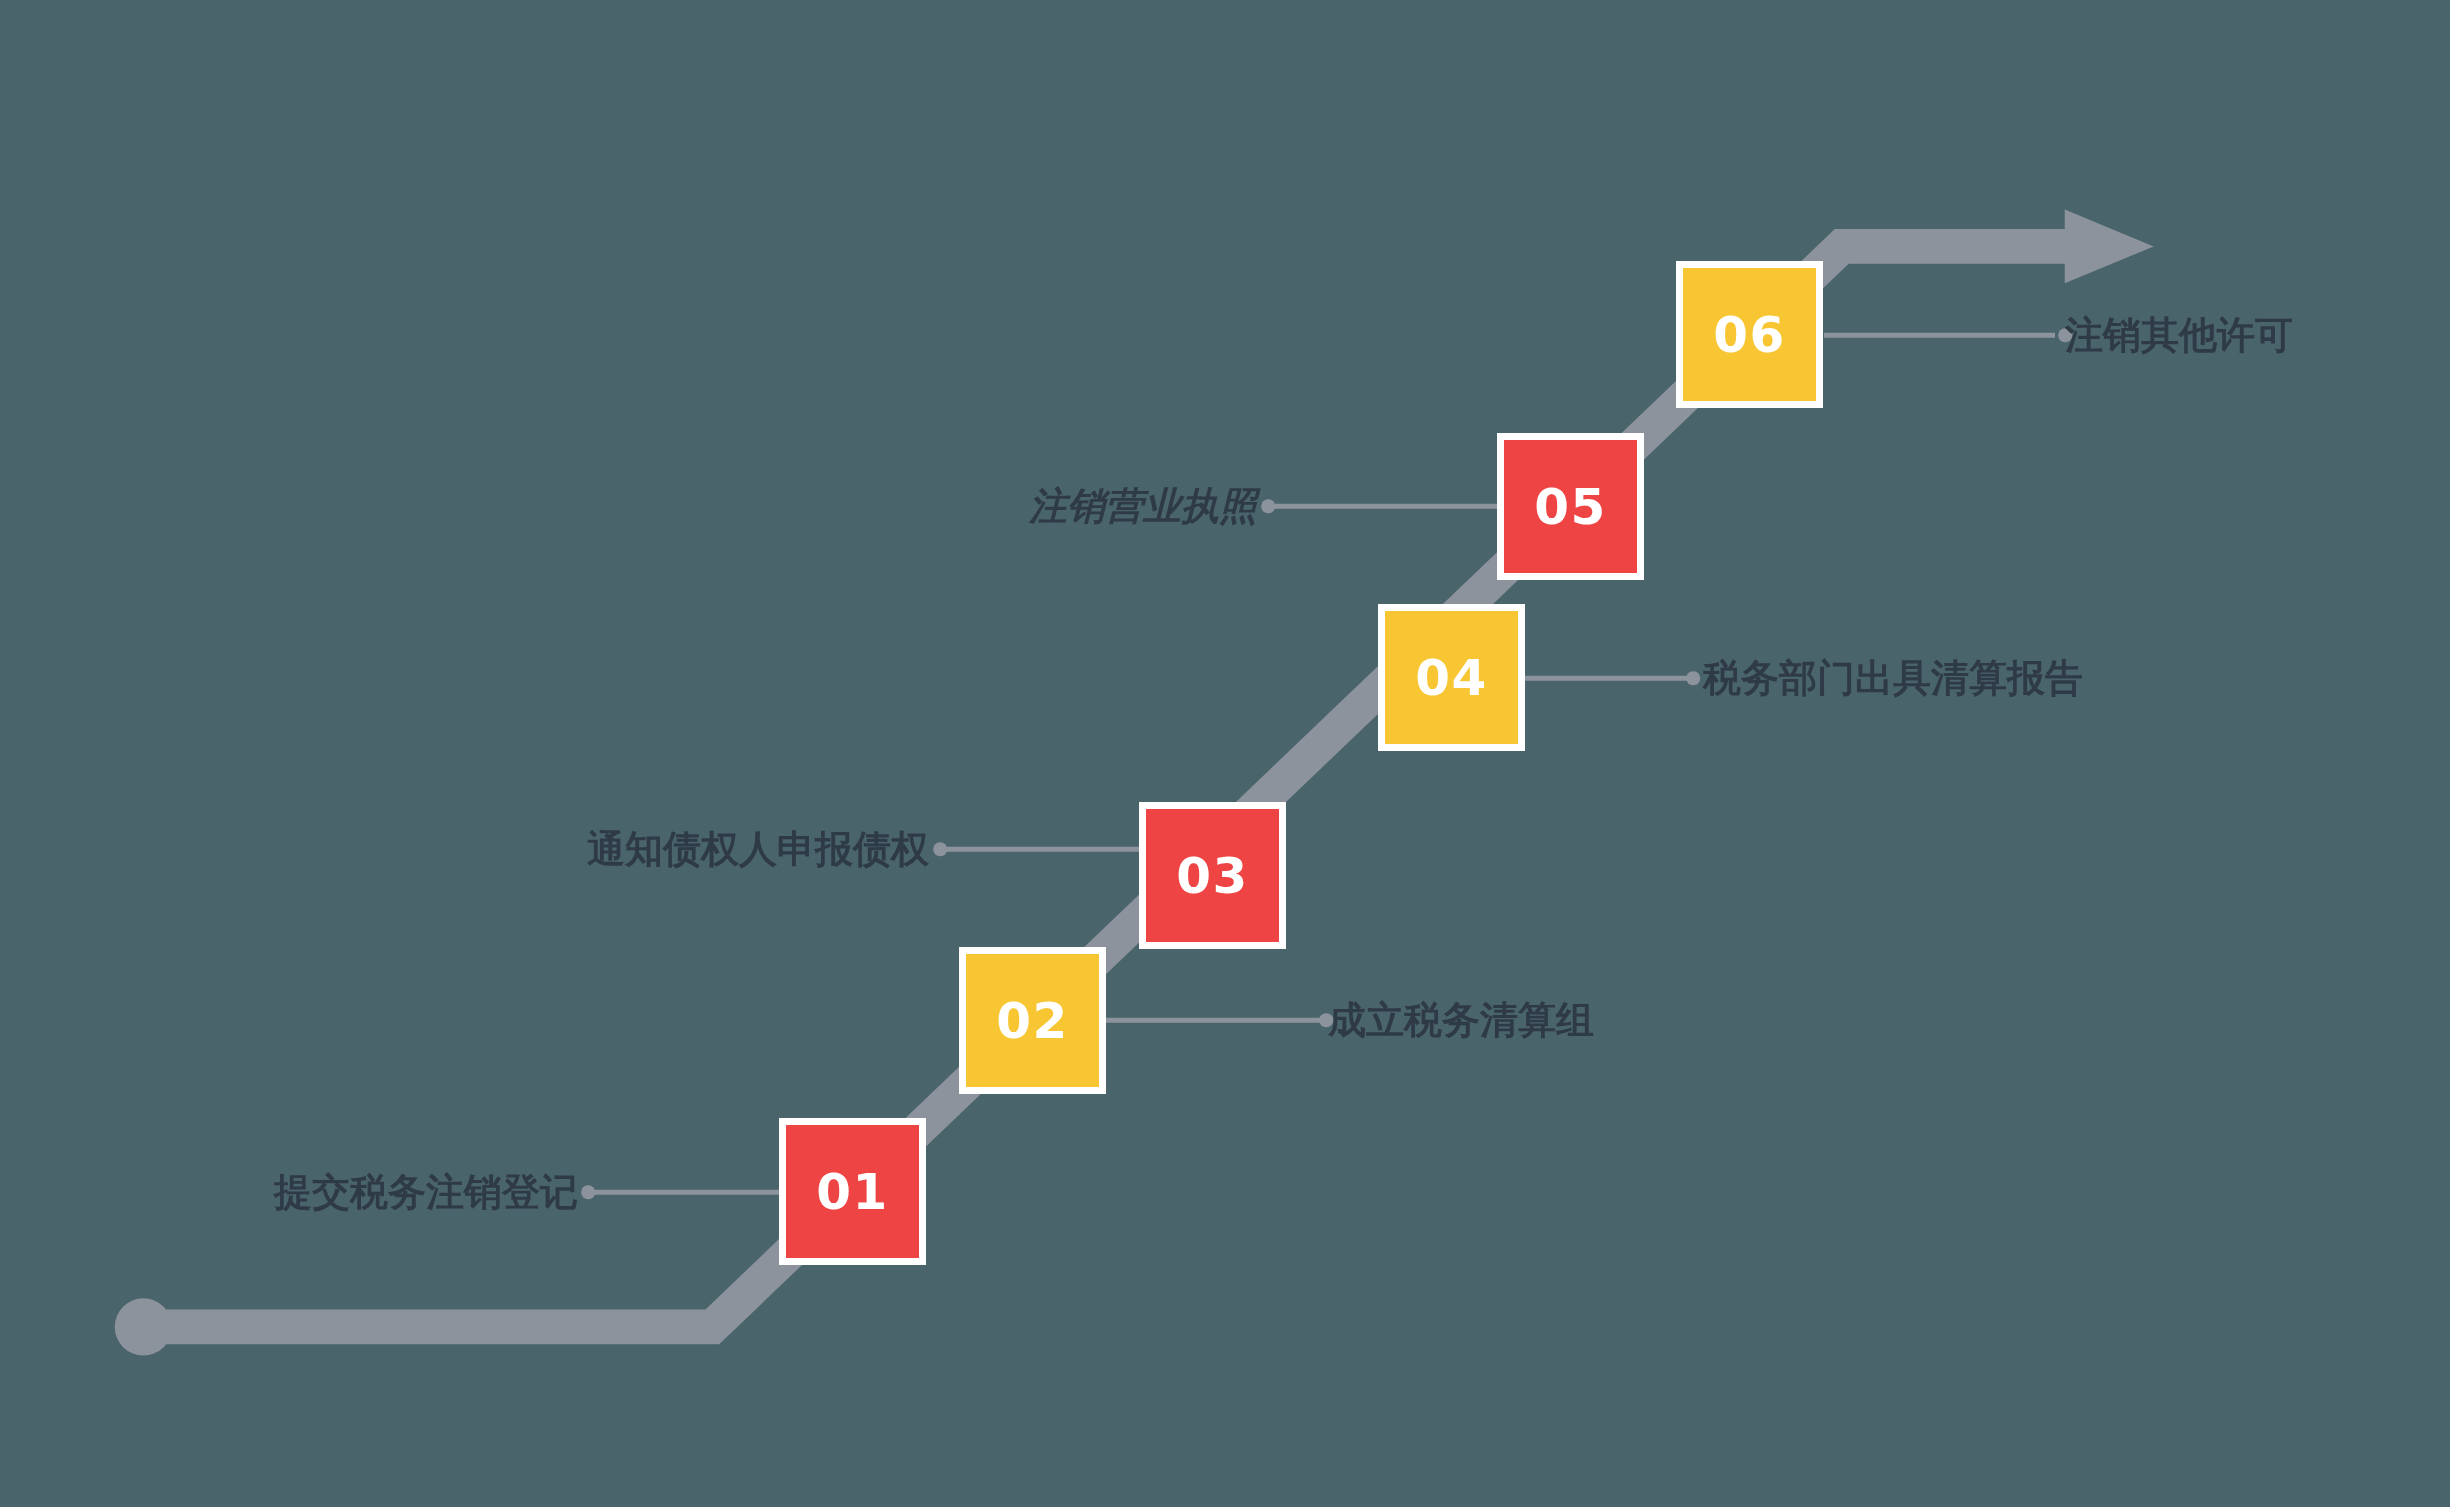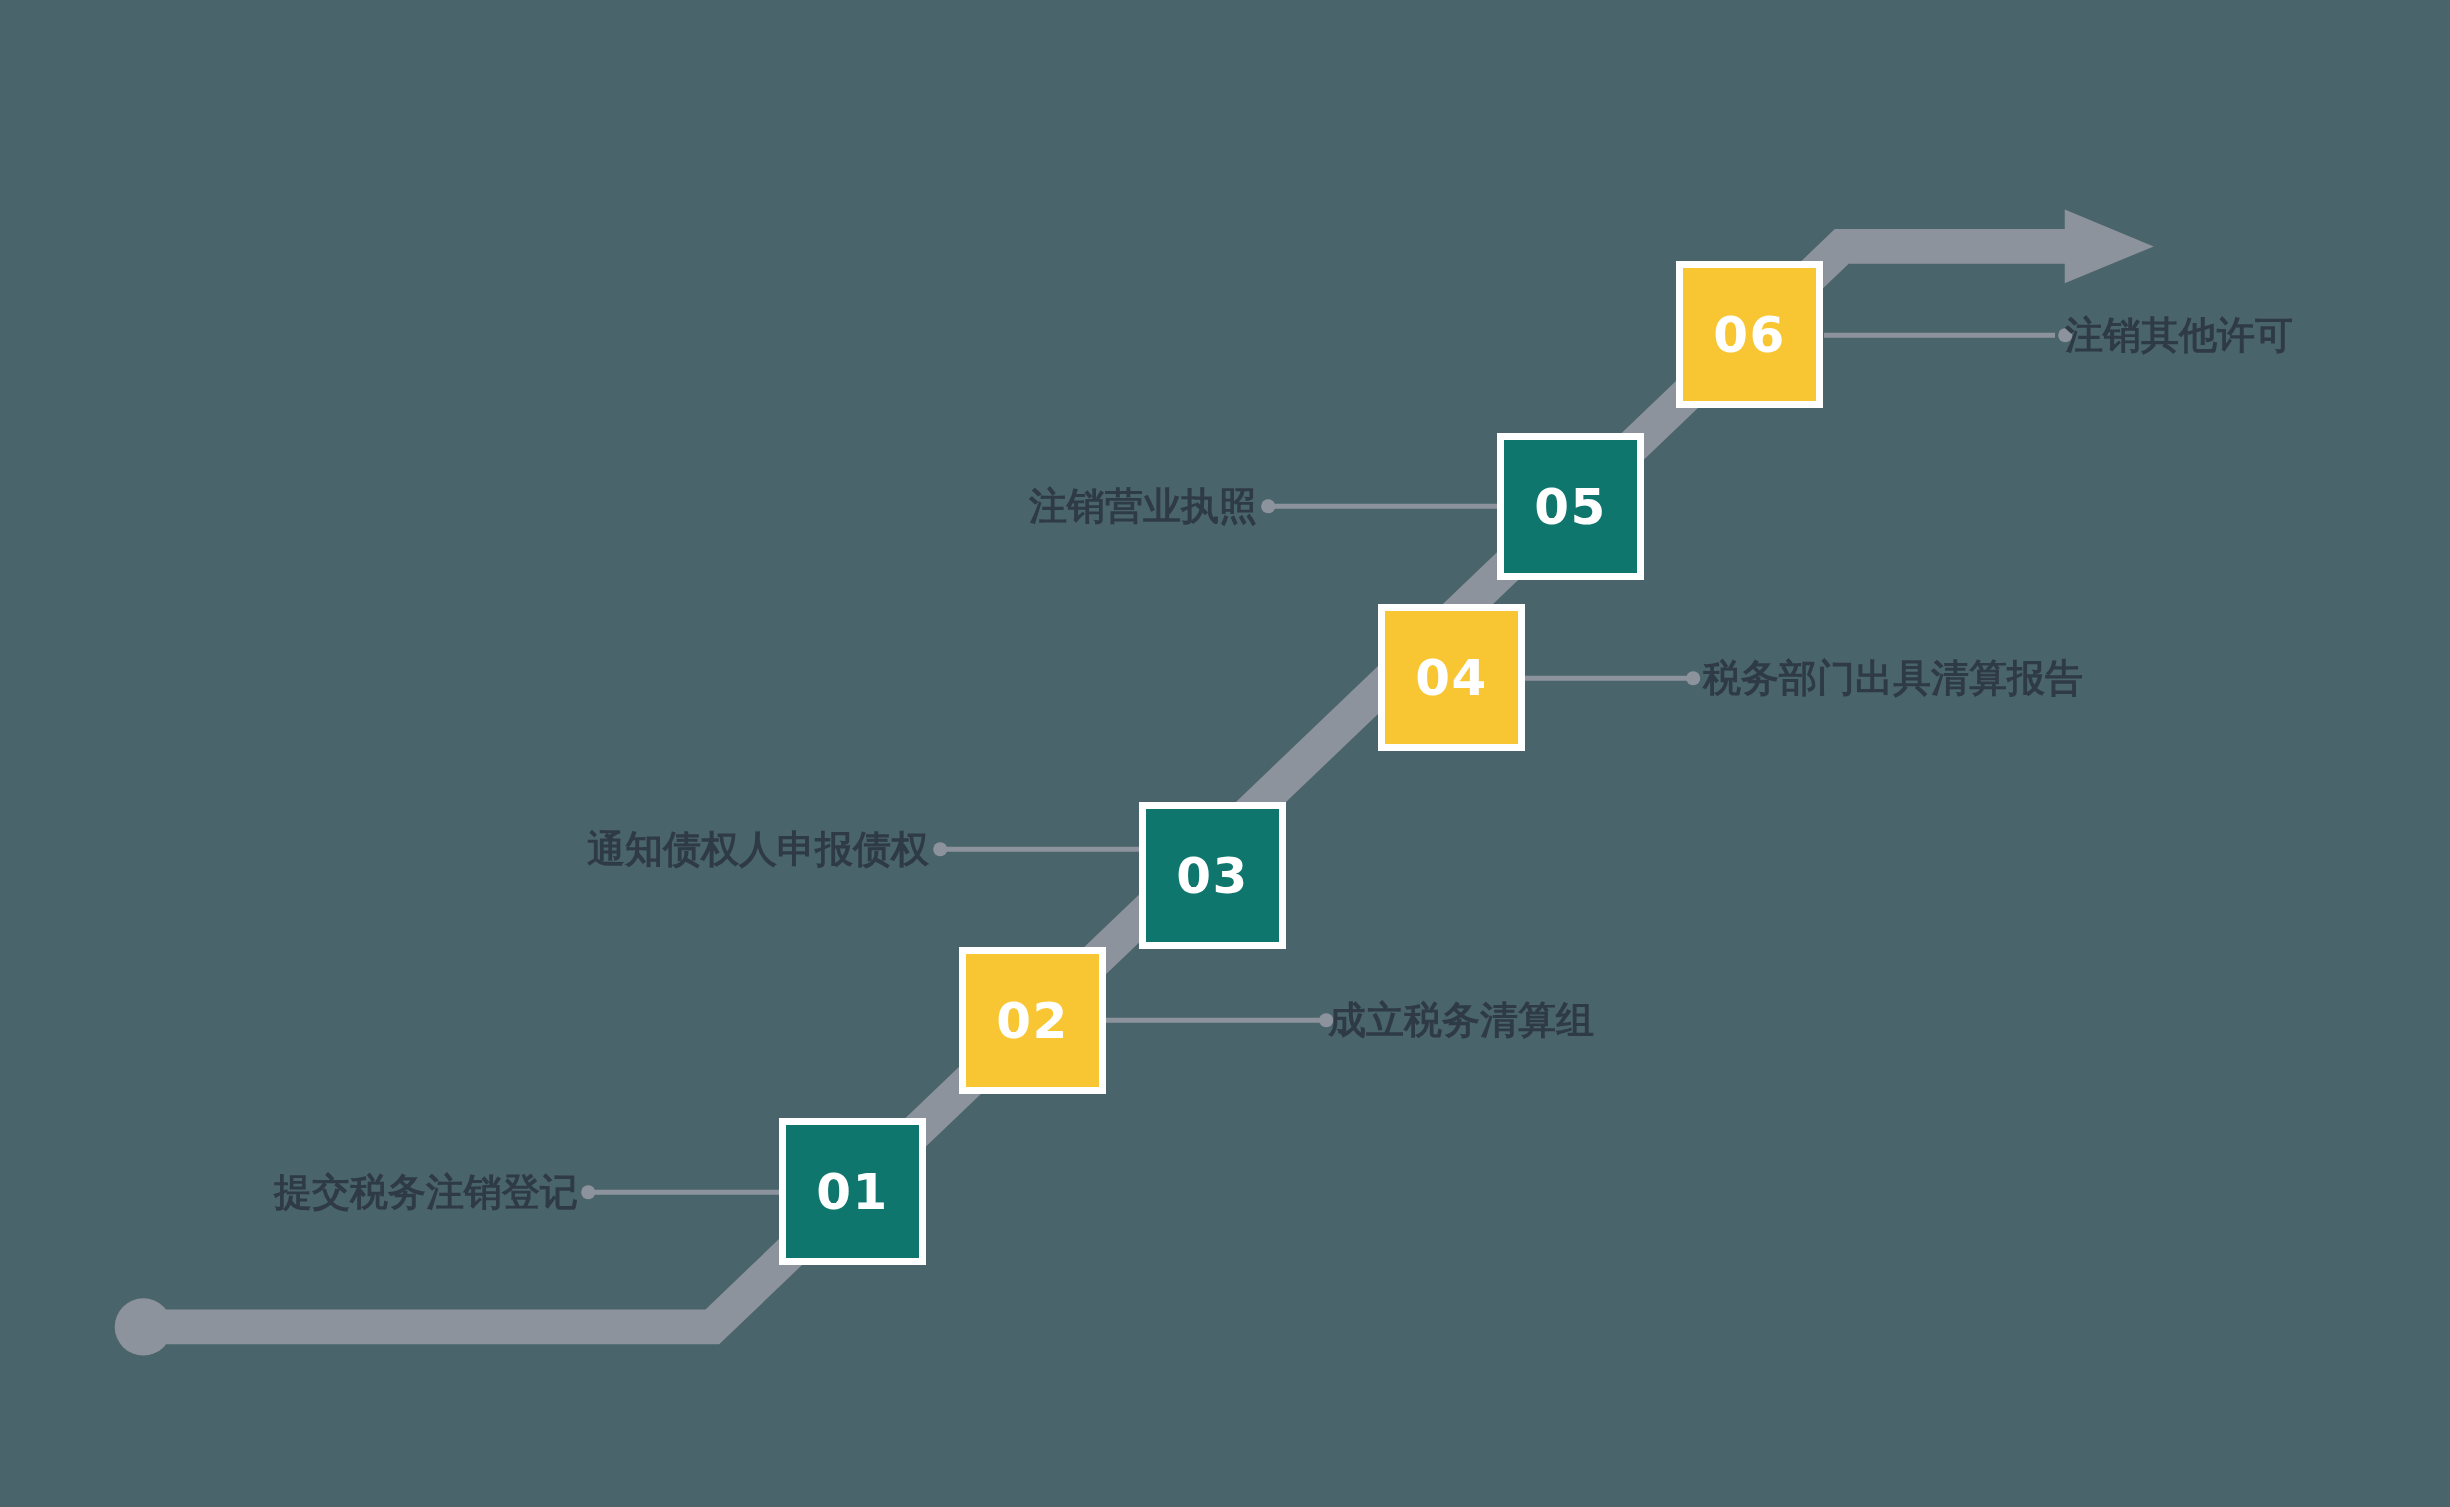--- a/index.html
+++ b/index.html
@@ -24,21 +24,21 @@
     justify-content: center;
     z-index: 3;
   }
   .step-box span {
     font-size: 50px;
     font-weight: 700;
     color: #ffffff;
     line-height: 1;
     letter-spacing: 1.5px;
   }
-  .box-dark   { background: #0f766e; }
+  .box-dark   { background: #ef4444; }
   .box-yellow { background: #f8c632; }
 
   .b1 { left: 779px; top: 1118px; align-items: center; }
   .b2 { left: 959px; top: 947px; }
   .b3 { left: 1139px; top: 802px; }
   .b4 { left: 1378px; top:  604px; }
   .b5 { left: 1497px; top:  433px; }
   .b6 { left: 1676px; top:  261px; }
 
   .label {
@@ -47,21 +47,21 @@
     font-weight: 700;
     color: #2f3a47;
     white-space: nowrap;
     transform: translateY(-50%);
     z-index: 2;
   }
   .l1 { right: 1872px; top: 1192px; text-align: right; }
   .l2 { left: 1328px;  top: 1020px; }
   .l3 { right: 1521px; top: 849px; text-align: right; }
   .l4 { left: 1703px;  top:  678px; }
-  .l5 { right: 1193px; top:  506px; text-align: left; }
+  .l5 { right: 1193px; top:  506px; text-align: left; font-style: italic; }
   .l6 { left: 2065px;  top:  335px; }
 
   .connector {
     position: absolute;
     height: 4.5px;
     background: #8d939c;
     transform: translateY(-50%);
     z-index: 1;
   }
   .c1 { left:  588px; top: 1192px; width: 191px; }

